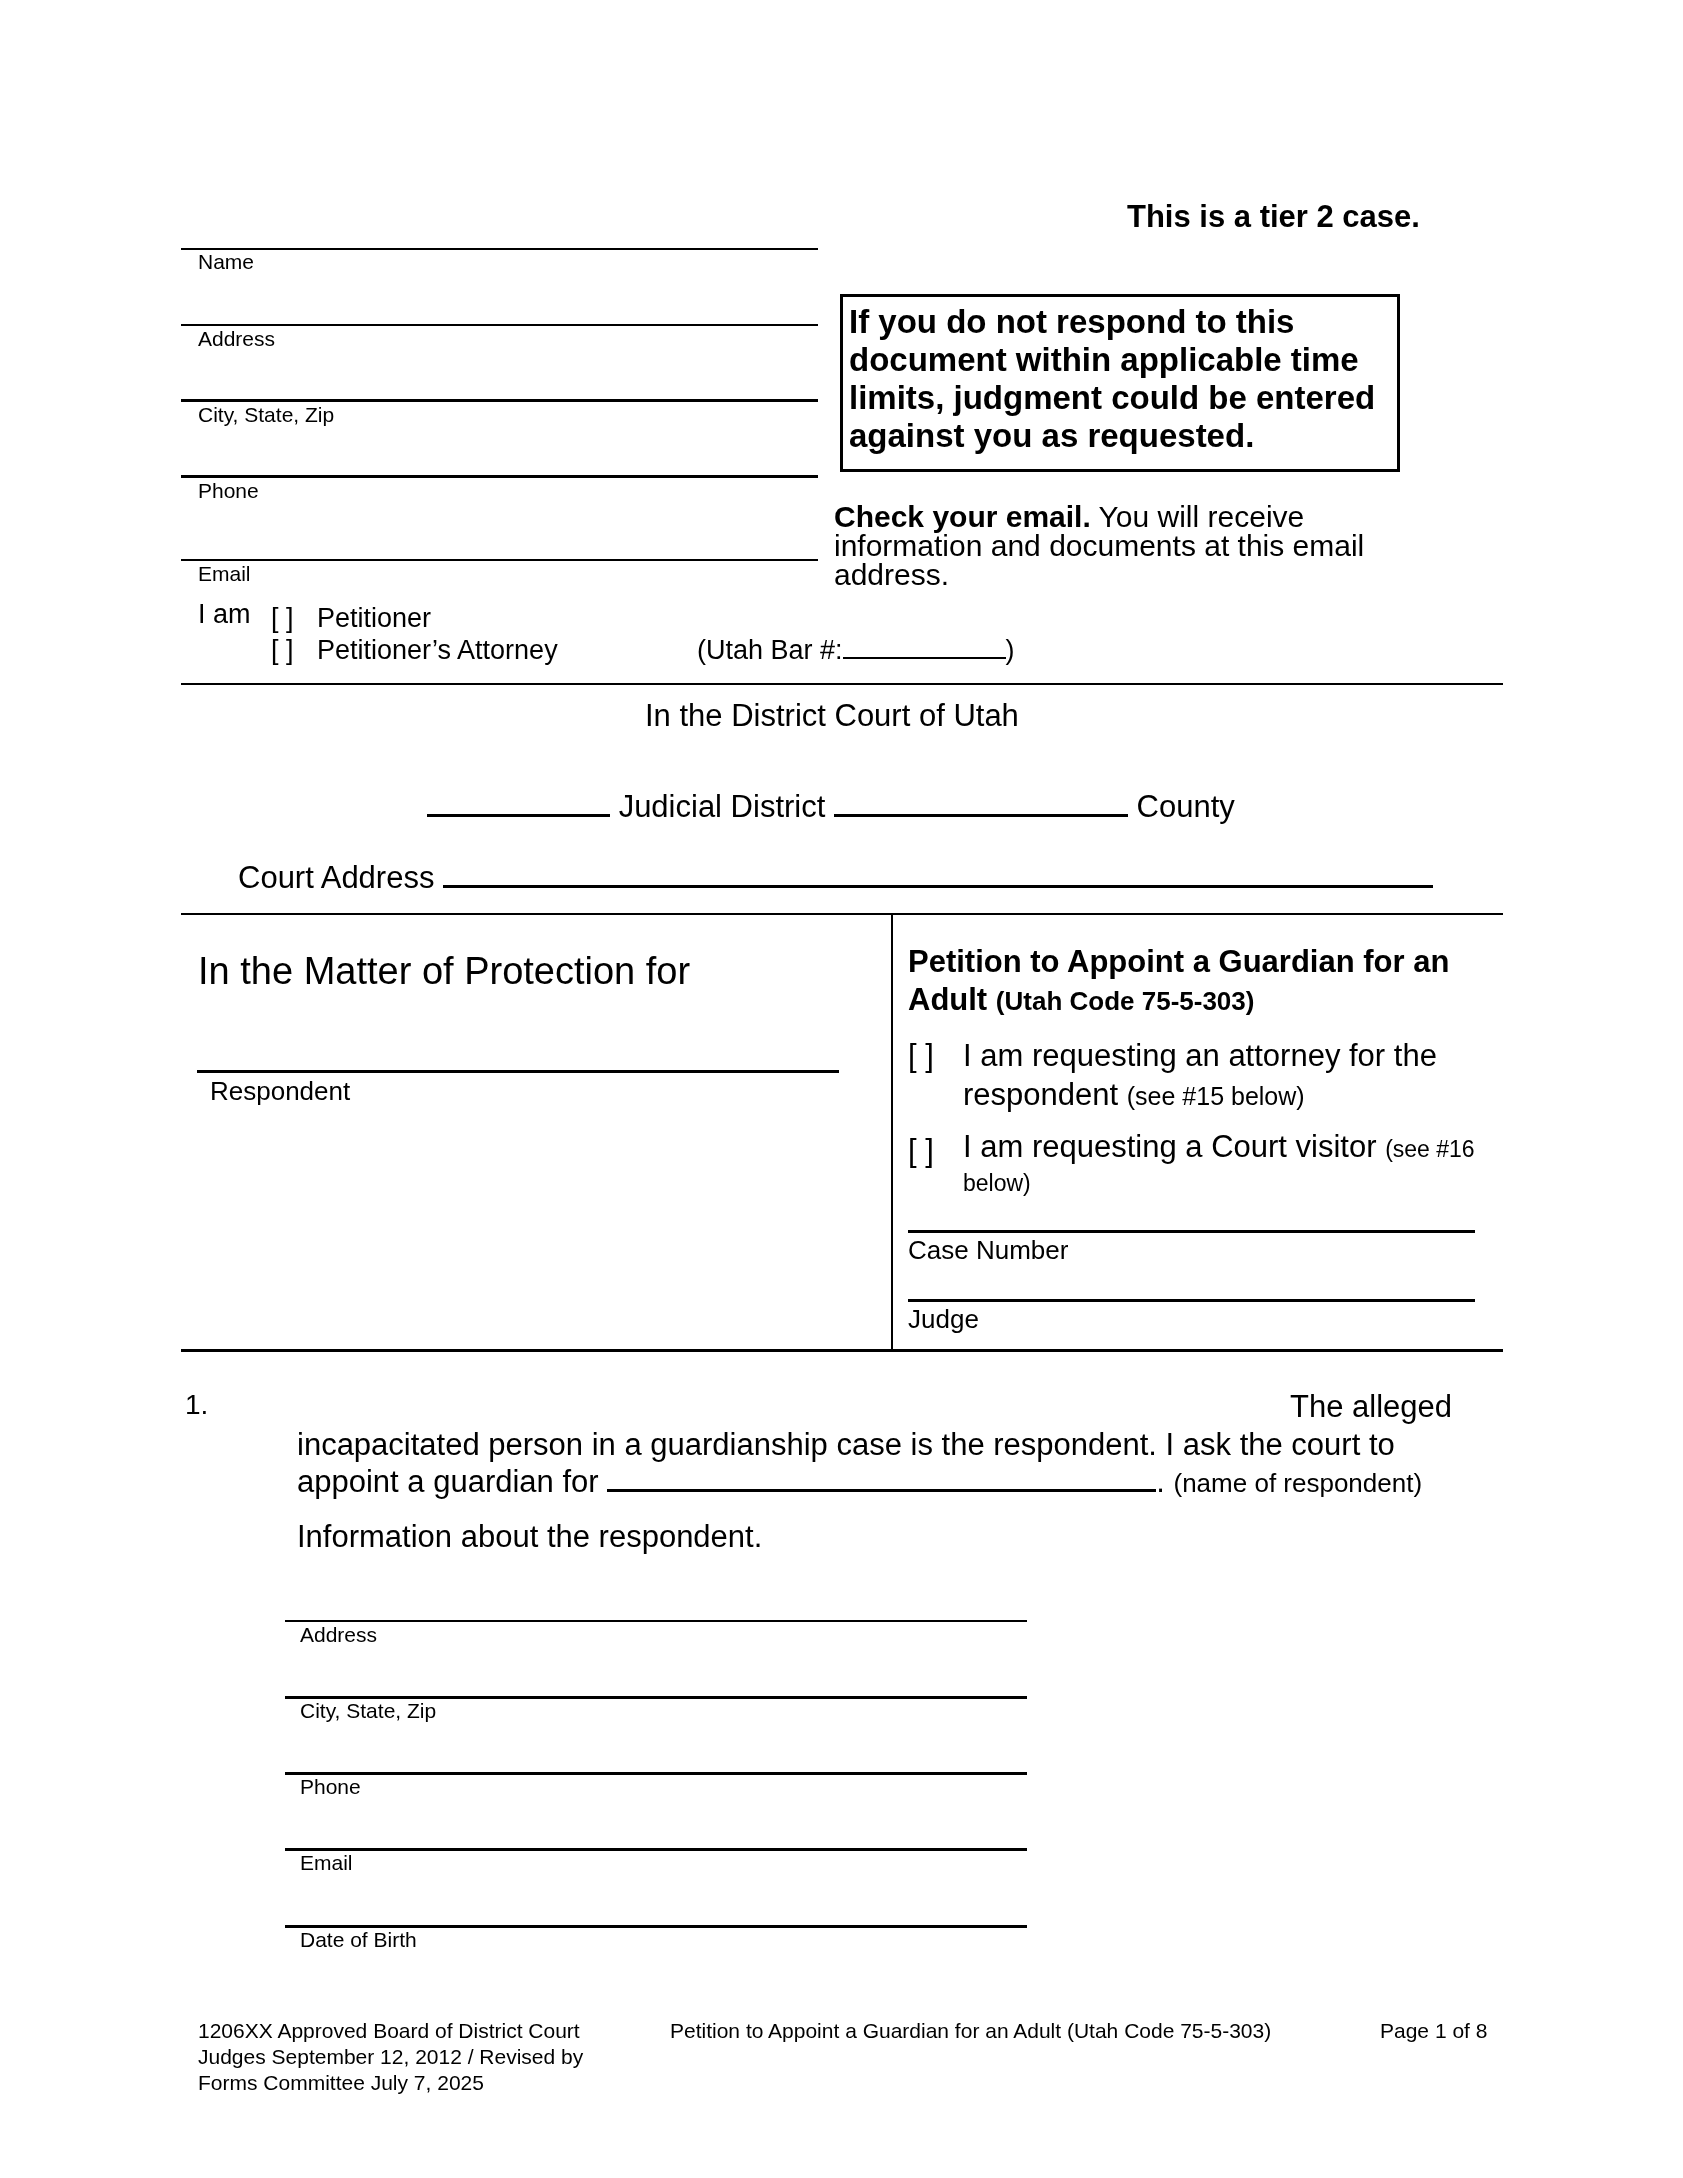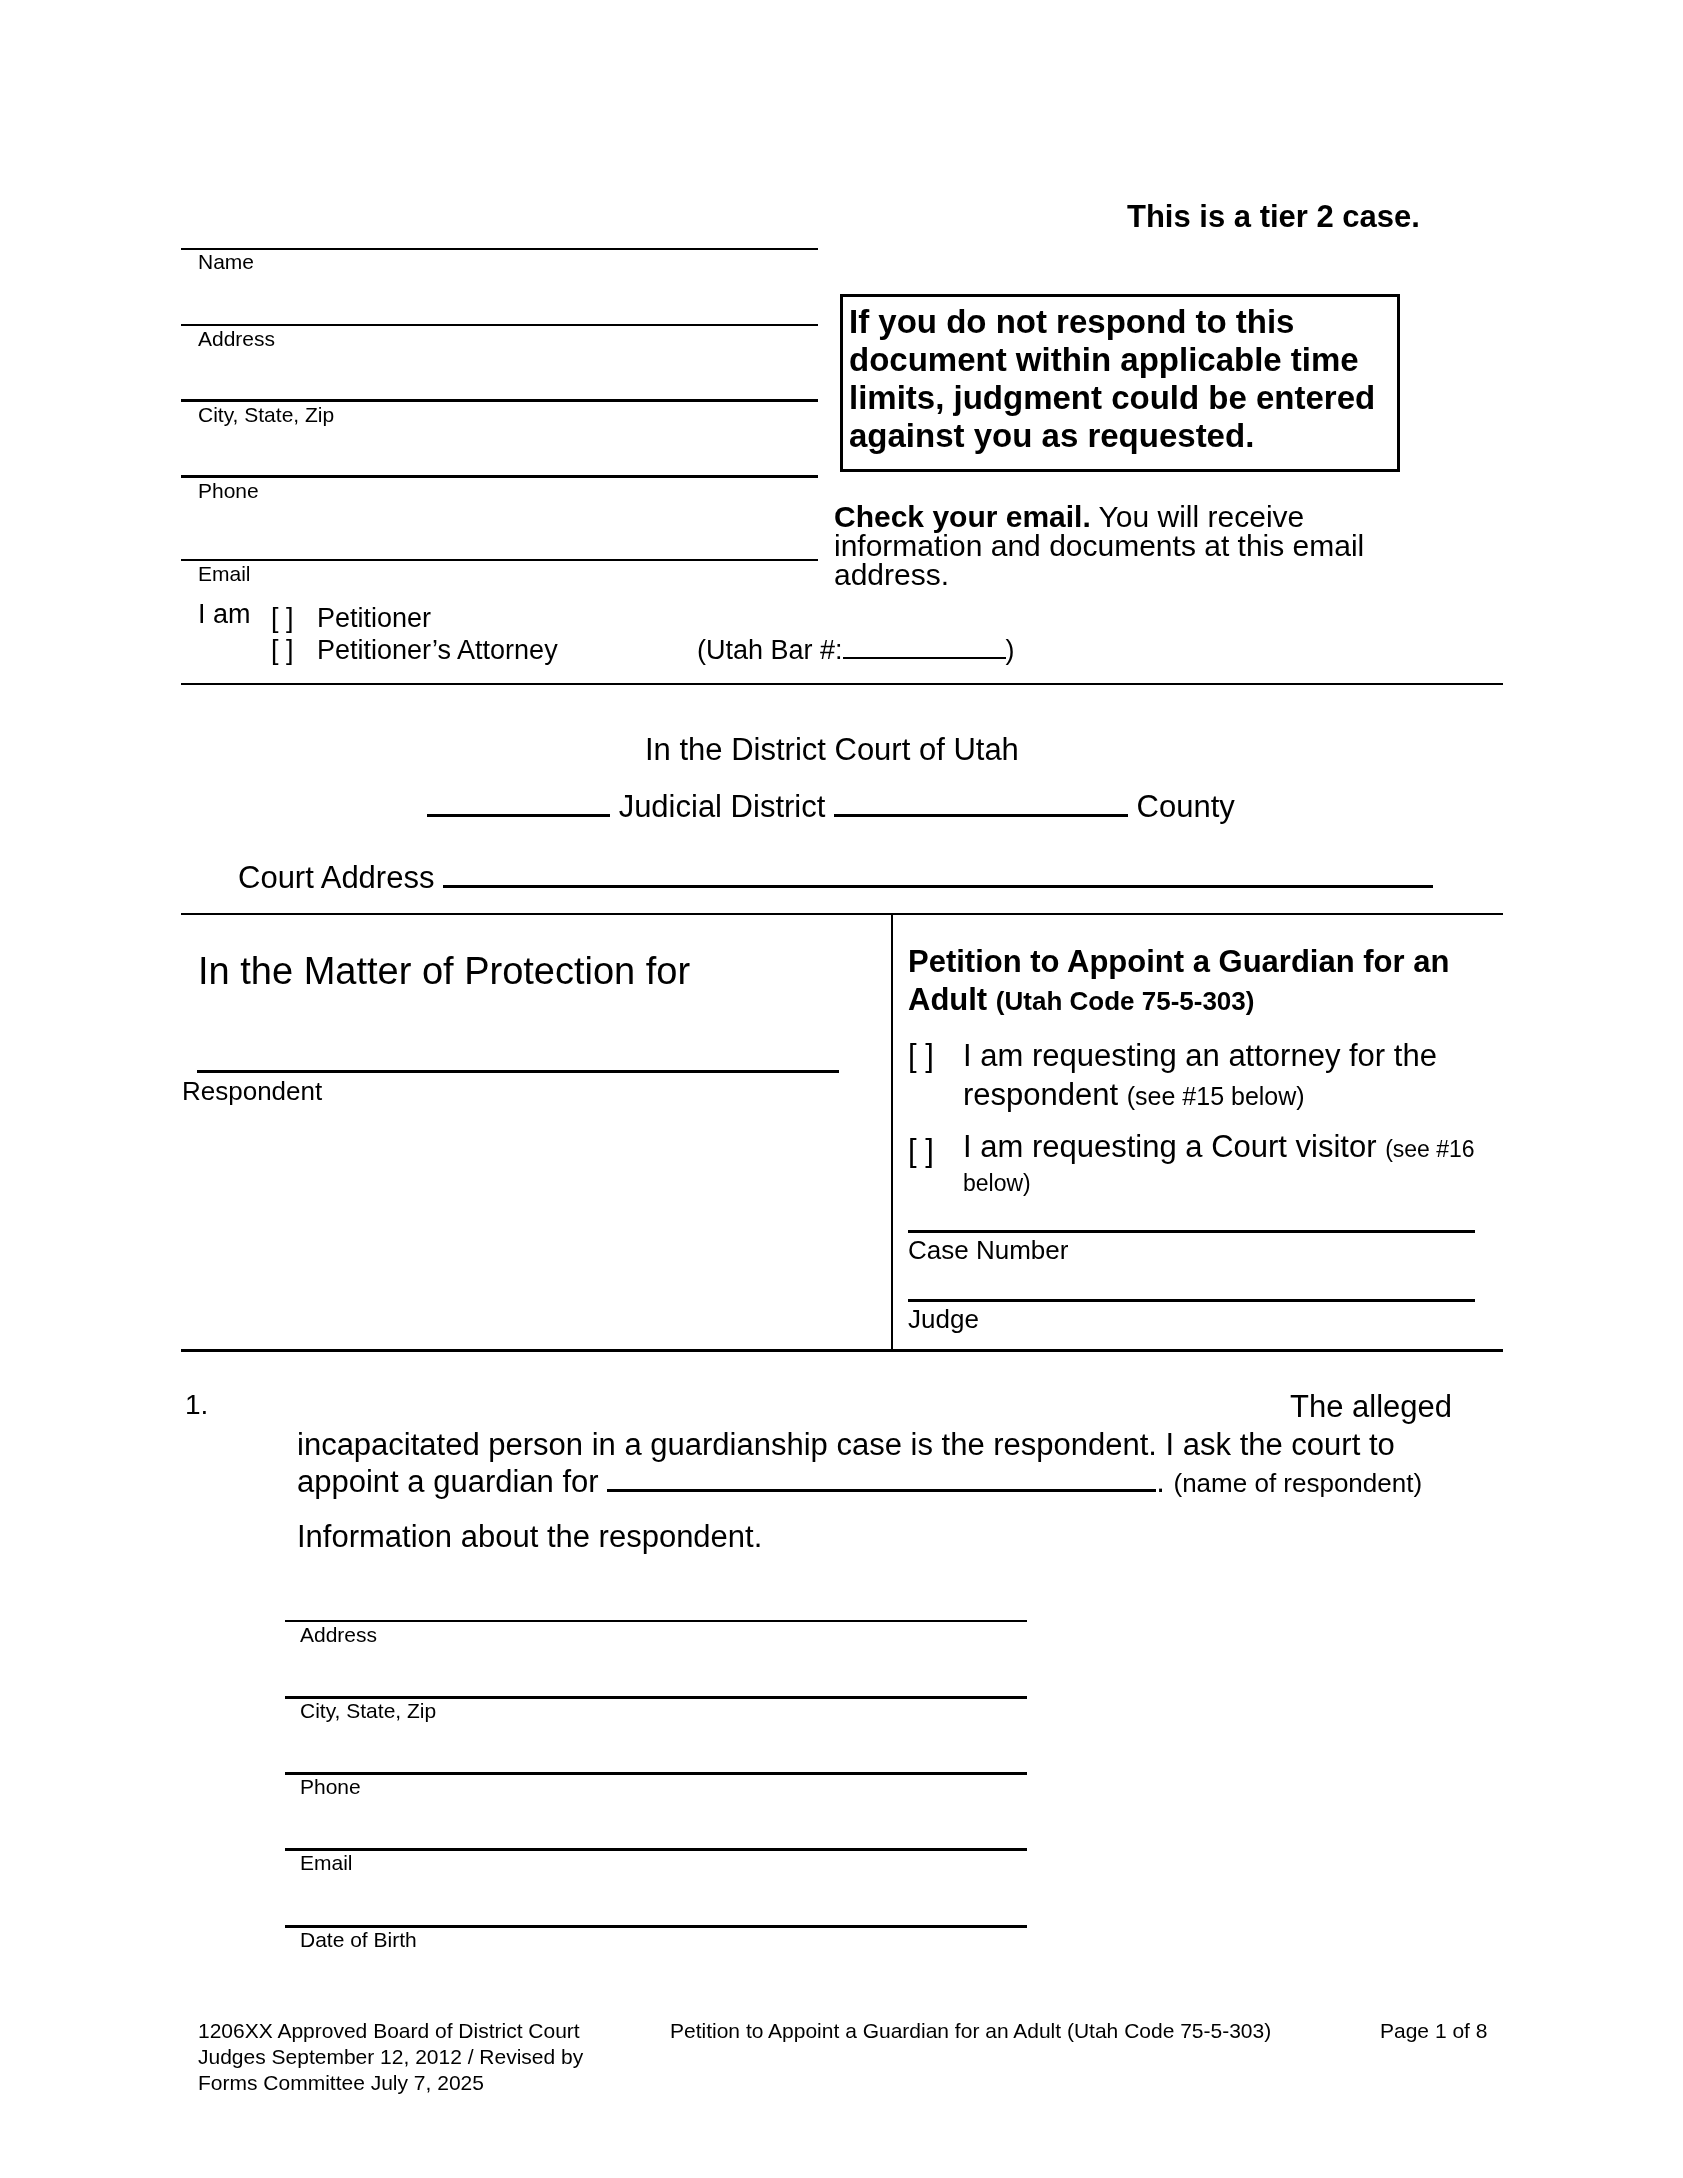--- a/index.html
+++ b/index.html
@@ -61,39 +61,39 @@
 <div class="abs iam" style="left:271px; top:603px;">[ ]</div>
 <div class="abs iam" style="left:317px; top:603px;">Petitioner</div>
 <div class="abs iam" style="left:271px; top:635px;">[ ]</div>
 <div class="abs iam" style="left:317px; top:635px;">Petitioner’s Attorney</div>
 <div class="abs iam" style="left:697px; top:635px;">
   <span>(Utah Bar #:</span><span class="blank" style="width:163px; height:22px; border-bottom-width:2px;"></span><span>)</span>
 </div>
 
 <div class="rule" style="left:181px; top:683px; width:1322px; height:2px;"></div>
 
-<div class="abs court" style="left:645px; top:732px;">In the District Court of Utah</div>
+<div class="abs court" style="left:645px; top:698px;">In the District Court of Utah</div>
 <div class="abs court" style="left:427px; top:789px;">
   <span class="blank" style="width:183px; height:24px;"></span>
   <span>Judicial District</span>
   <span class="blank" style="width:294px; height:24px;"></span>
   <span>County</span>
 </div>
 <div class="abs court" style="left:238px; top:860px;">
   <span>Court Address</span>
   <span class="blank" style="width:990px; height:24px;"></span>
 </div>
 
 <div class="rule" style="left:181px; top:913px; width:1322px; height:2px;"></div>
 <div class="rule" style="left:891px; top:913px; width:2px; height:438px;"></div>
 <div class="rule" style="left:181px; top:1349px; width:1322px; height:3px;"></div>
 
 <div class="abs caption-left-title" style="left:198px; top:950px;">In the Matter of Protection for</div>
 <div class="rule" style="left:197px; top:1070px; width:642px; height:3px;"></div>
-<div class="abs lbl" style="left:182px; top:1076px; font-size:26px;">Respondent</div>
+<div class="abs lbl" style="left:210px; top:1076px; font-size:26px;">Respondent</div>
 
 <div class="abs caption-right-title" style="left:908px; top:943px; white-space:normal; width:584px;">
   <span>Petition to Appoint a Guardian for an Adult</span>
   <span class="code">(Utah Code 75-5-303)</span>
 </div>
 
 <div class="abs req" style="left:908px; top:1036px;">[ ]</div>
 <div class="abs req" style="left:963px; top:1036px; white-space:normal; width:535px;">
   <span>I am requesting an attorney for the respondent</span>
   <span class="small">(see #15 below)</span>

